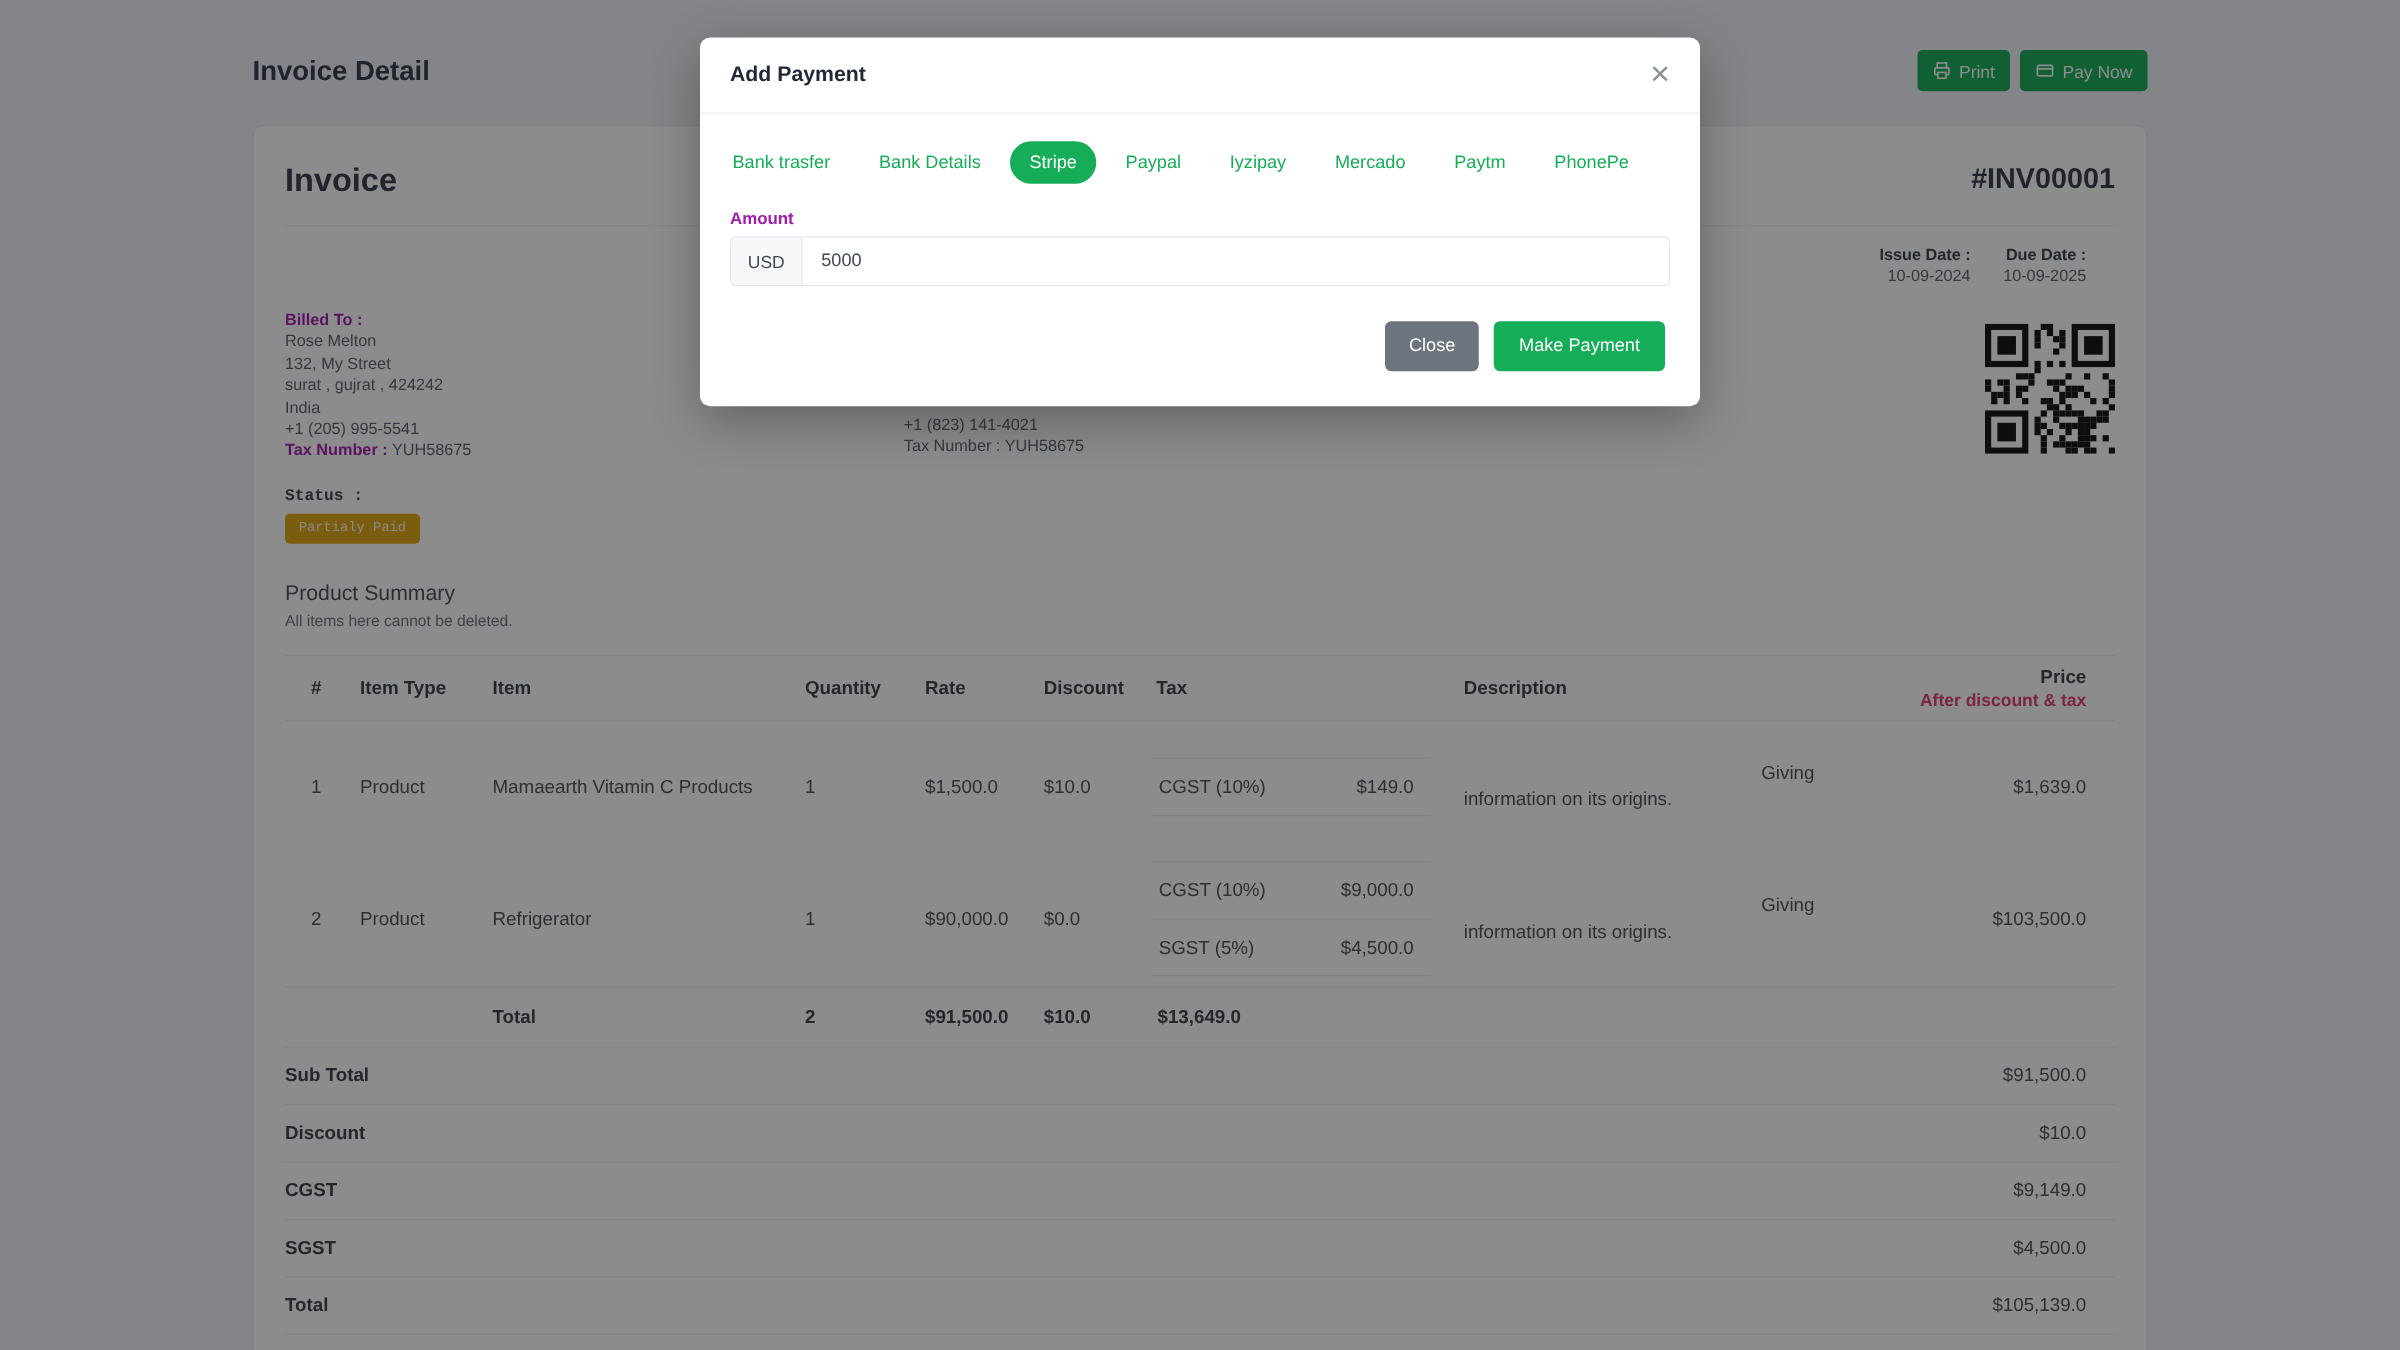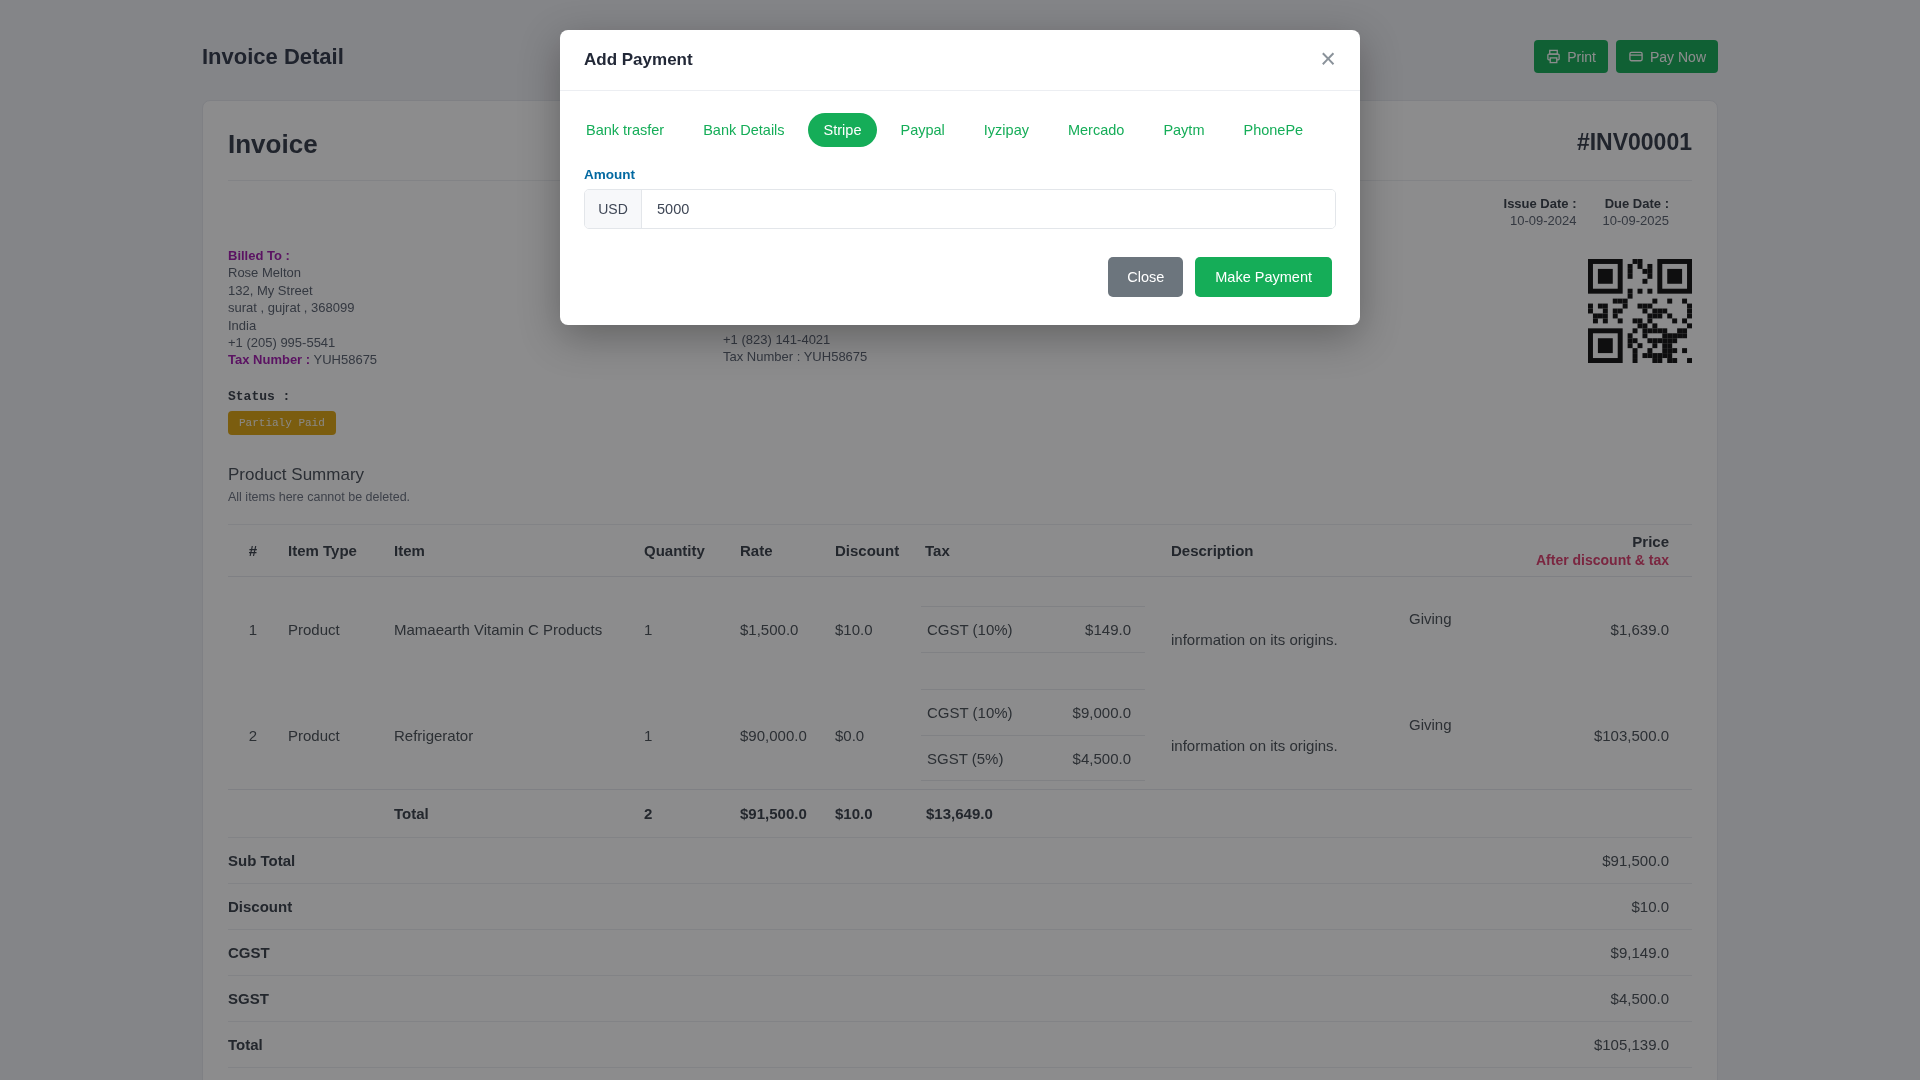--- a/index.html
+++ b/index.html
@@ -90,21 +90,21 @@
     position:absolute;right:18px;top:10px;border:none;background:transparent;
     font-size:27px;color:#8a929a;cursor:pointer;line-height:1;padding:6px;font-family:inherit;
   }
   .modal-body{padding:20px 24px 4px;}
   .tabs{display:flex;gap:7px;margin:2px 0 20px -14px;flex-wrap:nowrap;}
   .tab{
     border:none;background:transparent;color:var(--green);font-size:14.5px;
     padding:9px 16px;border-radius:22px;cursor:pointer;white-space:nowrap;font-family:inherit;
   }
   .tab.active{background:var(--green);color:#fff;}
-  .field-label{font-size:13.5px;font-weight:600;color:#0369a1;margin-bottom:7px;}
+  .field-label{font-size:13.5px;font-weight:600;color:#a21caf;margin-bottom:7px;}
   .input-group{display:flex;height:40px;border:1px solid #e3e6ea;border-radius:5px;overflow:hidden;background:#fff;}
   .input-prefix{
     width:57px;background:#f7f8fa;border-right:1px solid #e3e6ea;
     display:flex;align-items:center;justify-content:center;font-size:14px;color:#3f4756;
   }
   .input-group input{
     flex:1;border:none;outline:none;padding:0 15px;font-size:14.5px;color:#3f4756;font-family:inherit;
   }
   .modal-footer{display:flex;justify-content:flex-end;gap:12px;padding:24px 28px 28px;}
   .btn-close-gray{
@@ -150,21 +150,21 @@
       <div class="invoice-heading">Invoice</div>
       <div class="invoice-number">#INV00001</div>
     </div>
     <hr>
 
     <div class="info-zone">
       <div class="addr">
         <div class="b">Billed To :</div>
         <div>Rose Melton</div>
         <div>132, My Street</div>
-        <div>surat , gujrat , 368099</div>
+        <div>surat , gujrat , 424242</div>
         <div>India</div>
         <div>+1 (205) 995-5541</div>
         <div><span class="b">Tax Number :</span> <span>YUH58675</span></div>
       </div>
 
       <div class="addr-frag">
         <div>+1 (823) 141-4021</div>
         <div><span class="b">Tax Number :</span> <span>YUH58675</span></div>
       </div>
 

